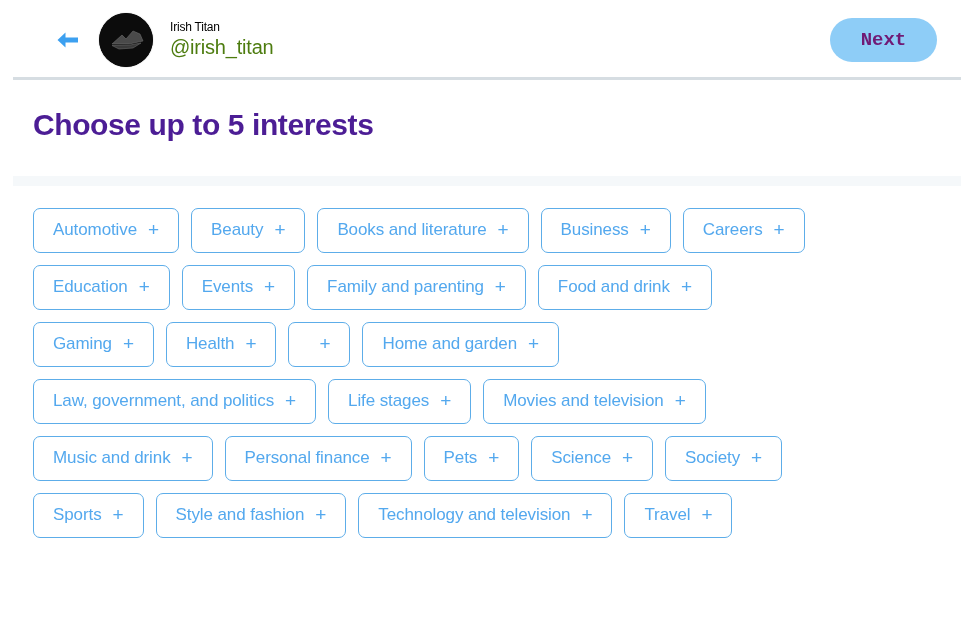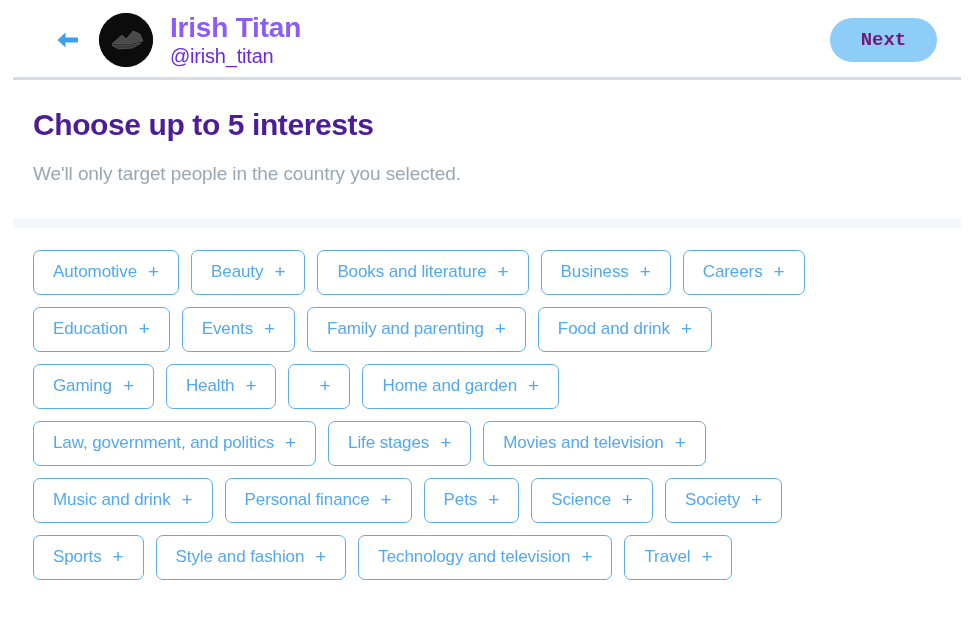--- a/index.html
+++ b/index.html
@@ -59,29 +59,29 @@
 
   .identity {
     margin-left: 17px;
     display: flex;
     flex-direction: column;
     justify-content: center;
     line-height: 1.16;
     flex: 1 1 auto;
   }
   .identity .name {
-    font-size: 28px;
-    font-weight: bold;
-    color: #8b5cf6;
+    font-size: 12px;
+    font-weight: normal;
+    color: #000000;
     letter-spacing: -0.2px;
   }
   .identity .handle {
     font-size: 20px;
     font-weight: normal;
-    color: #6d28d9;
+    color: #4d7c0f;
     letter-spacing: -0.2px;
     margin-top: 1px;
   }
 
   .next-button {
     flex: 0 0 auto;
     background: #8ecdf7;
     color: #701a75;
     font-size: 19px;
     font-weight: bold;
@@ -191,21 +191,20 @@
       <span class="handle">@irish_titan</span>
     </div>
 
     <button class="next-button">Next</button>
 
     <div class="header-divider"></div>
   </div>
 
   <div class="intro">
     <h1>Choose up to 5 interests</h1>
-    <p class="subtitle">We'll only target people in the country you selected.</p>
   </div>
 
   <div class="section-divider"></div>
 
   <div class="chips">
     <div class="chip-row">
         <div class="chip">
           <span>Automotive</span>
           <span class="chip-plus">+</span>
         </div>

